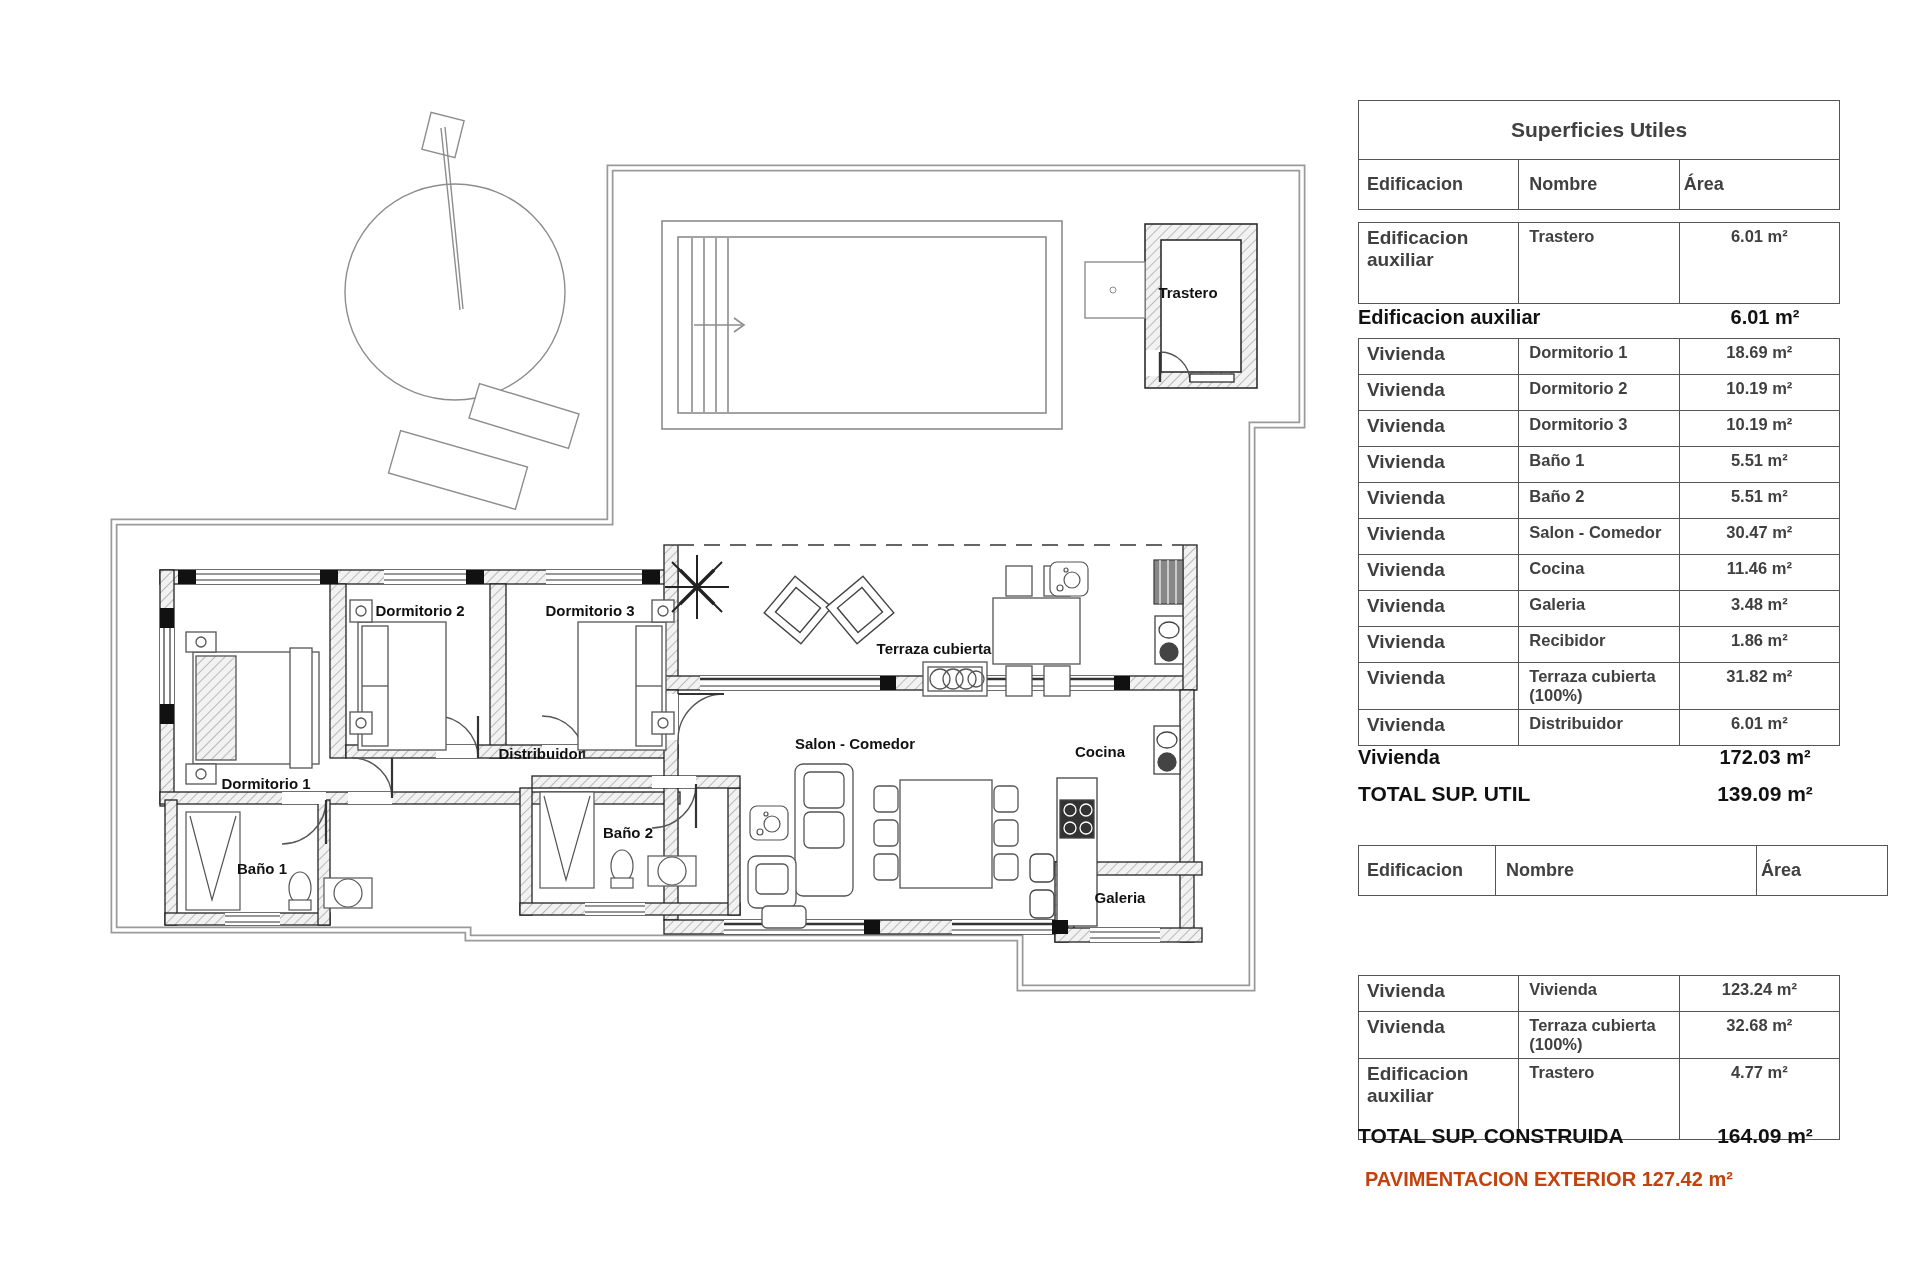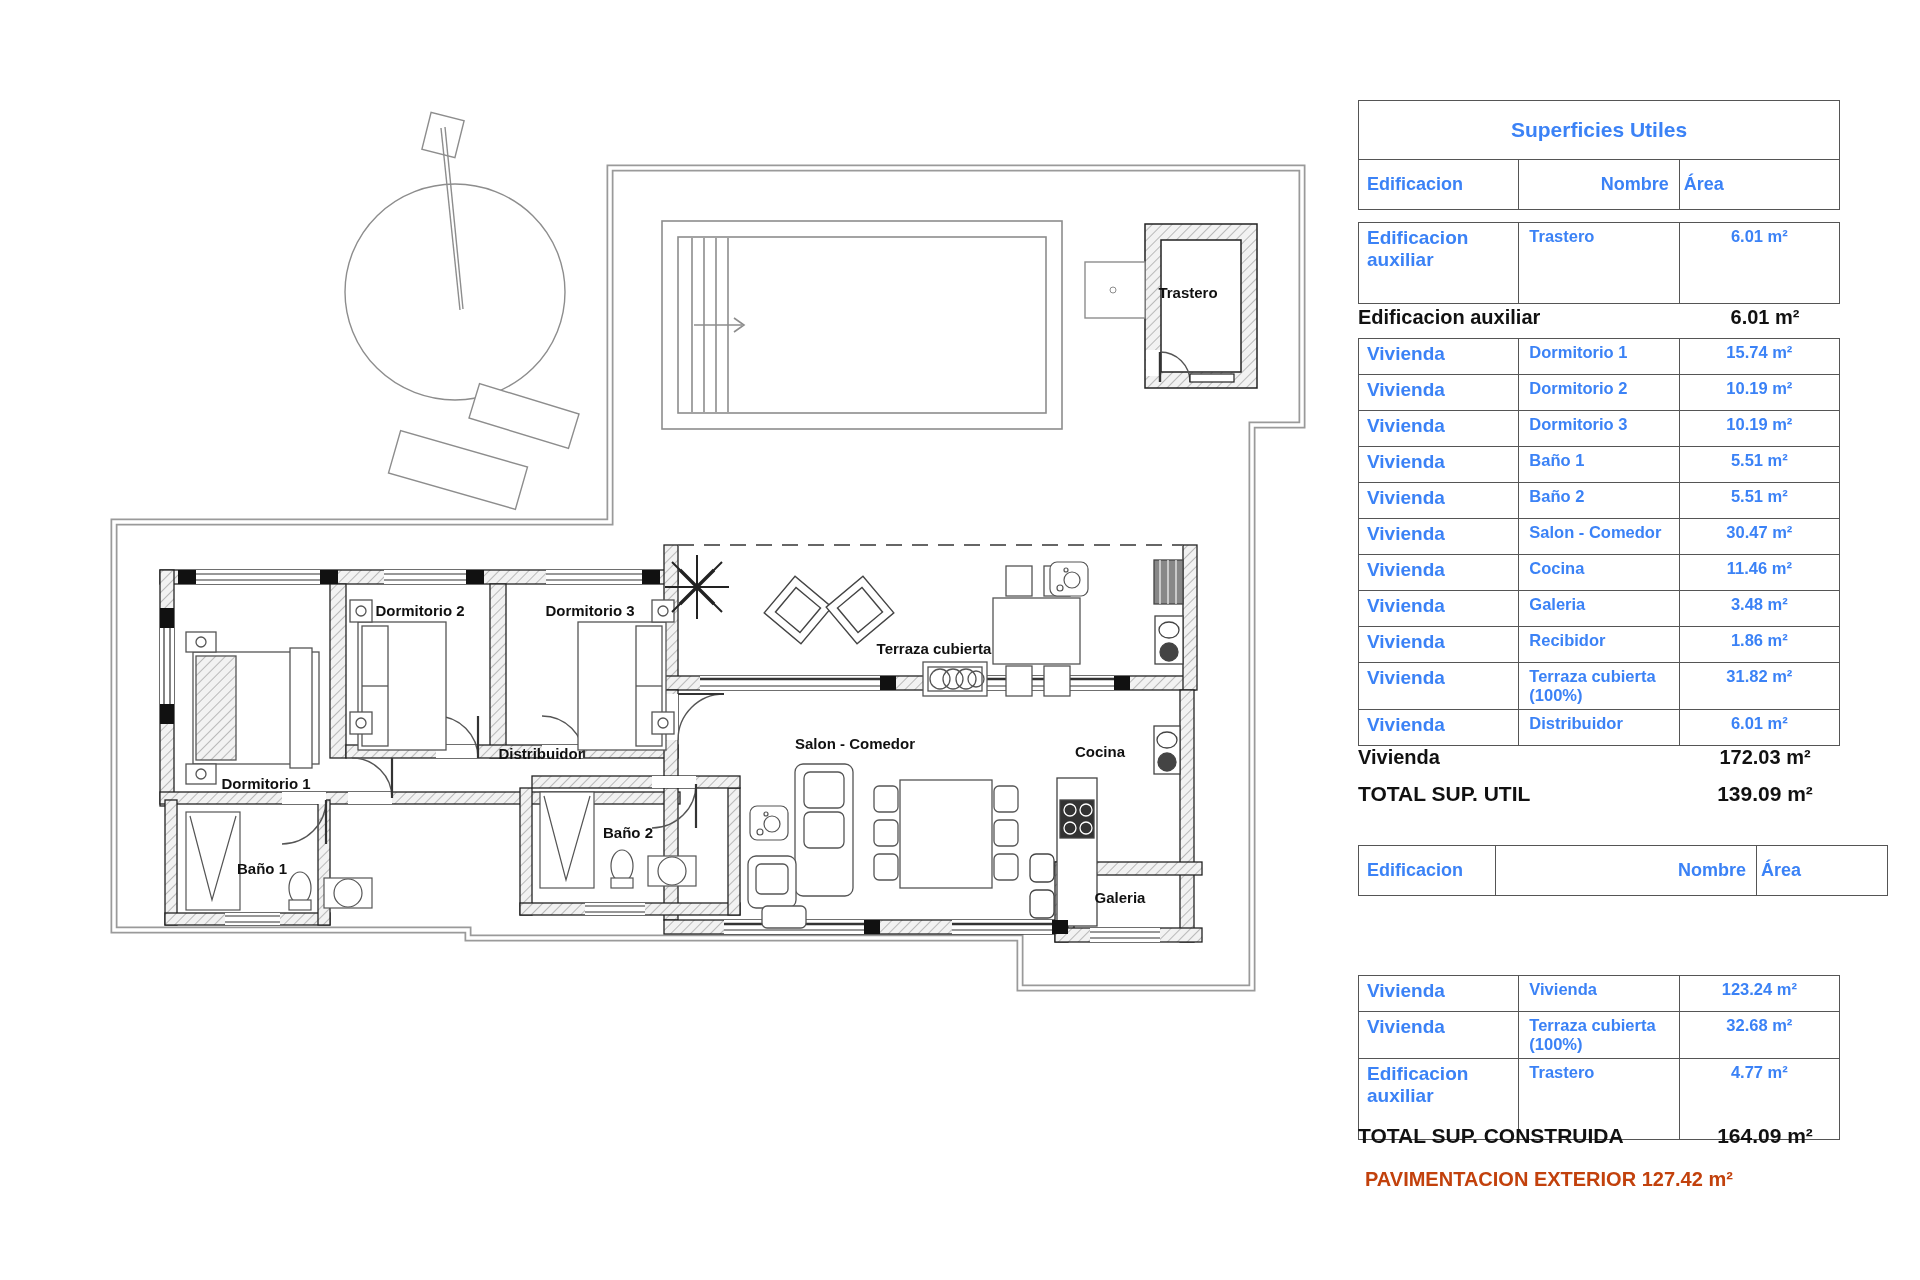--- a/index.html
+++ b/index.html
@@ -3,25 +3,25 @@
 <meta charset="utf-8">
 <style>
   html,body{margin:0;padding:0;background:#fff;}
   #page{position:relative;width:1920px;height:1280px;background:#fff;overflow:hidden;
         font-family:"Liberation Sans", sans-serif;}
   svg{position:absolute;left:0;top:0;}
   .plan-label{position:absolute;transform:translate(-50%,-50%);font-weight:bold;
       font-size:15px;color:#111;white-space:nowrap;letter-spacing:0px;}
   .tbl{position:absolute;color:#111;font-weight:bold;}
   table{border-collapse:collapse;table-layout:fixed;width:482px;}
-  td,th{border:1.6px solid #555;font-weight:bold;color:#3b82f6;overflow:hidden;}
+  td,th{border:1.6px solid #555;font-weight:bold;color:#404040;overflow:hidden;}
   th{font-size:18px;}
   .title-cell{font-size:21px;text-align:center;height:56px;}
   .hdr-c0{text-align:left;padding:6px 8px;width:120px;}
-  .hdr-c1{text-align:right;padding:6px 10px;width:240px;}
+  .hdr-c1{text-align:left;padding:6px 10px;width:240px;}
   .hdr-c2{text-align:left;padding:6px 4px;width:122px;}
   .c0{font-size:19px;text-align:left;padding:4px 8px;vertical-align:top;}
   .c1{font-size:16.5px;text-align:left;padding:4px 10px;vertical-align:top;}
   .c2{font-size:16.5px;text-align:center;padding:4px 2px;vertical-align:top;}
   tr{height:36px;}
   .tallrow td{height:72px;}
   .sumline{position:absolute;width:482px;display:flex;justify-content:space-between;
       font-weight:bold;color:#111;}
   .sumline .v{width:150px;text-align:center;}
   .big{font-size:20px;}
@@ -352,21 +352,21 @@
   <span>Edificacion auxiliar</span>
   <span class="v">6.01 m²</span>
 </div>
 
 <div class="tbl" style="left:1358px;top:338px">
   <table>
         <tbody id="utiles-rows">
           <tr>
             <td class="c0">Vivienda</td>
             <td class="c1">Dormitorio 1</td>
-            <td class="c2">15.74 m²</td>
+            <td class="c2">18.69 m²</td>
           </tr>
           <tr>
             <td class="c0">Vivienda</td>
             <td class="c1">Dormitorio 2</td>
             <td class="c2">10.19 m²</td>
           </tr>
           <tr>
             <td class="c0">Vivienda</td>
             <td class="c1">Dormitorio 3</td>
             <td class="c2">10.19 m²</td>

